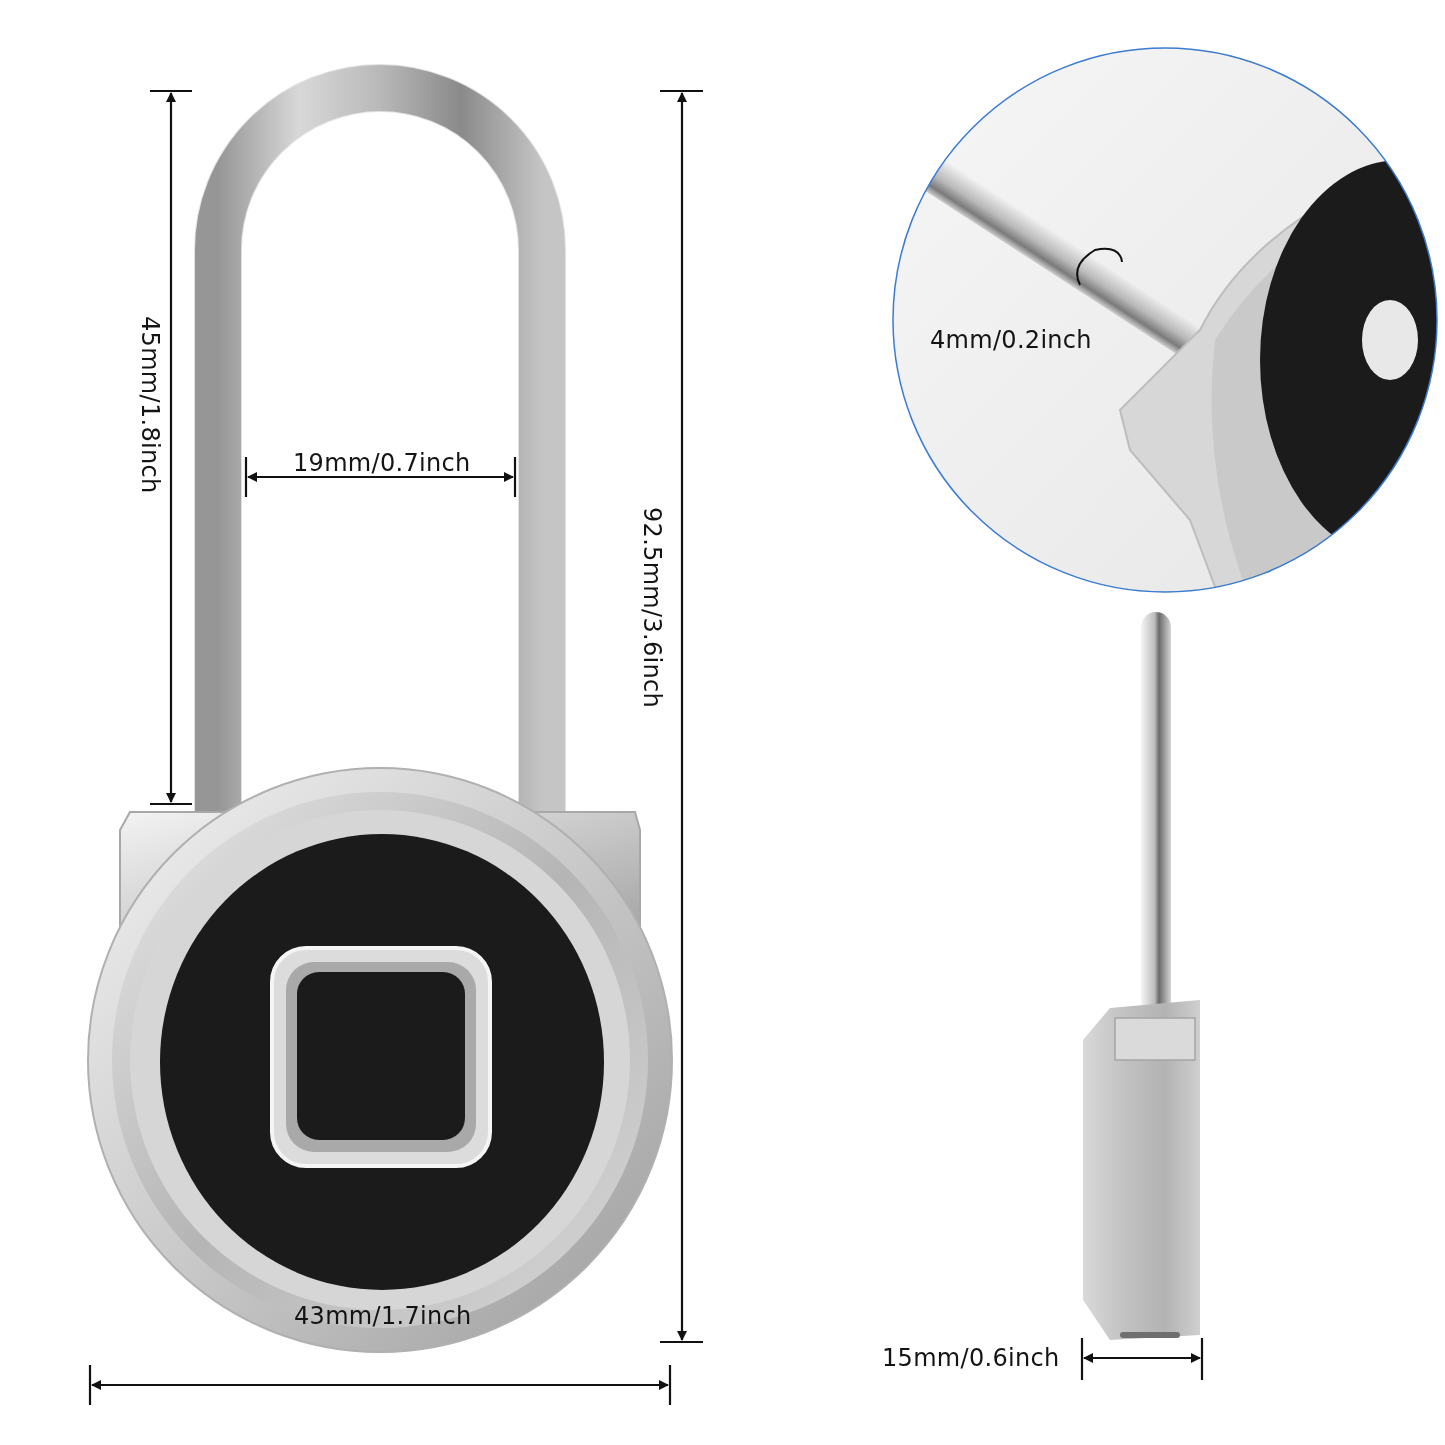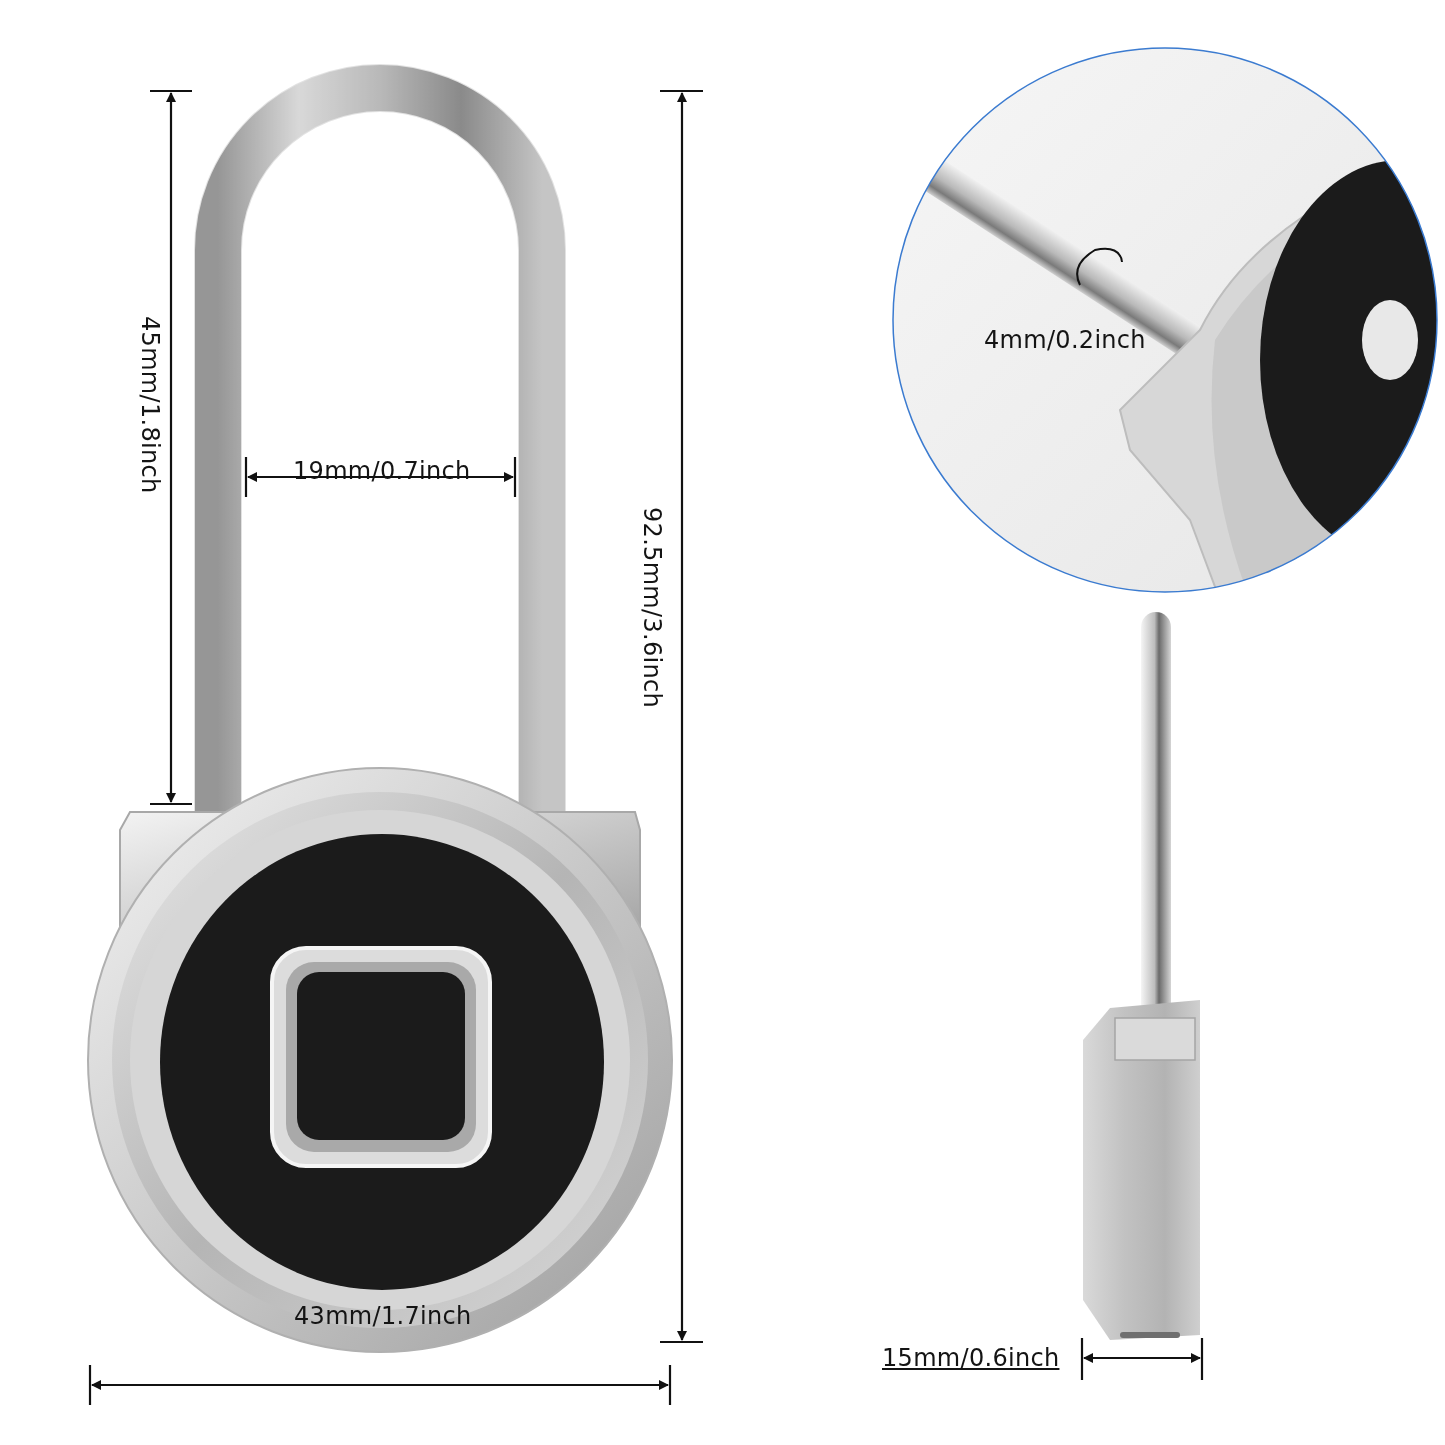--- a/index.html
+++ b/index.html
@@ -132,16 +132,16 @@
 
   <g stroke="#111" stroke-width="2.2">
     <line x1="1082" y1="1338" x2="1082" y2="1380"></line>
     <line x1="1202" y1="1338" x2="1202" y2="1380"></line>
     <line x1="1084" y1="1358" x2="1200" y2="1358" marker-start="url(#arrowStart)" marker-end="url(#arrowEnd)"></line>
   </g>
 </svg>
 
 <div class="label vert" style="left:162px; top:316px;">45mm/1.8inch</div>
 <div class="label vert" style="left:664px; top:507px;">92.5mm/3.6inch</div>
-<div class="label" style="left:293px; top:451px;margin-top:8px;">19mm/0.7inch</div>
+<div class="label" style="left:293px; top:451px;">19mm/0.7inch</div>
 <div class="label" style="left:294px; top:1304px;">43mm/1.7inch</div>
-<div class="label" style="left:984px; top:328px;">4mm/0.2inch</div>
-<div class="label" style="left:882px; top:1346px;text-decoration:underline;">15mm/0.6inch</div>
+<div class="label" style="left:930px; top:328px;">4mm/0.2inch</div>
+<div class="label" style="left:882px; top:1346px;">15mm/0.6inch</div>
 
 </body></html>

